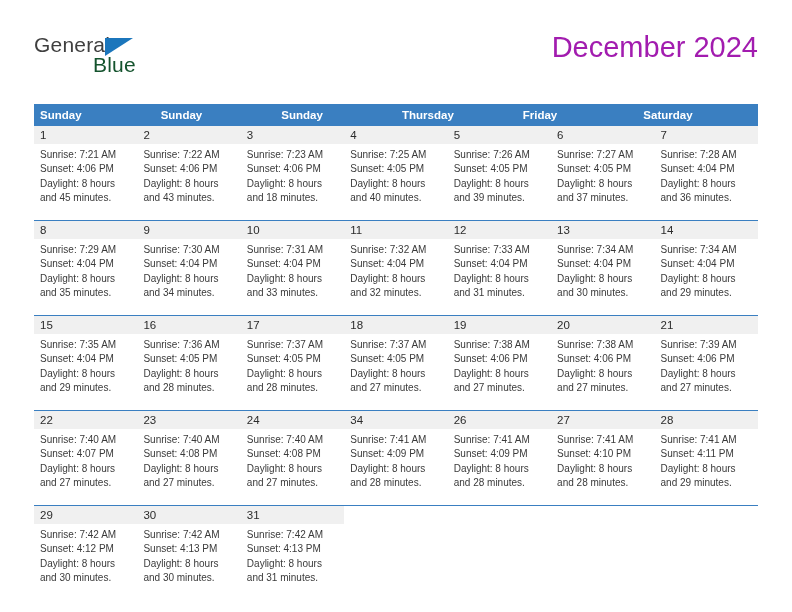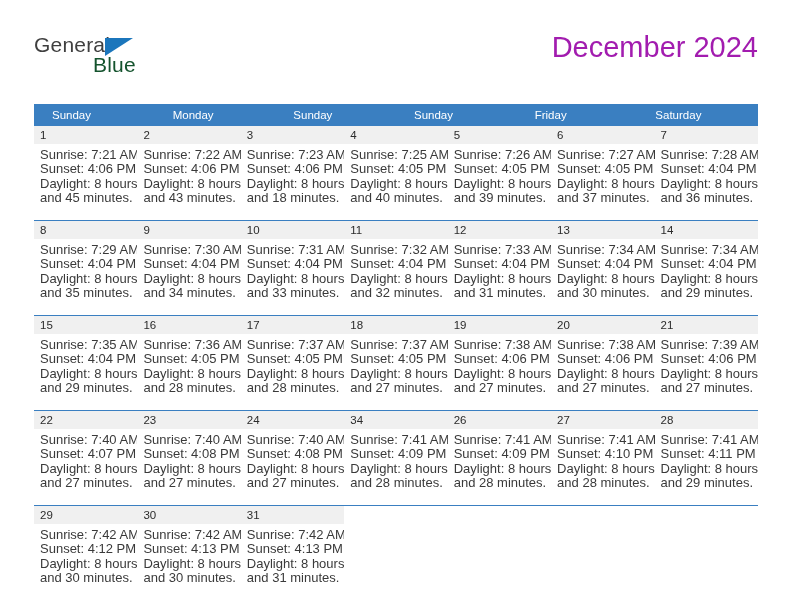--- a/index.html
+++ b/index.html
@@ -93,24 +93,25 @@
   .weekdays {
     display: flex;
     background: #3a7fc1;
     height: 22px;
   }
   .weekday {
     flex: 1 1 0;
     color: #ffffff;
     font-size: 11.5px;
     line-height: 22px;
-    padding-left: 18px;
+    padding-left: 6px;
     box-sizing: border-box;
     white-space: nowrap;
     overflow: hidden;
+    font-weight: bold;
   }
   .week {
     display: flex;
     border-top: 1.5px solid #3a7fc1;
     height: 88px;
   }
   .week.first { border-top: none; margin-top: 0; }
   .week.spaced { margin-top: 6px; }
   .day {
     flex: 1 1 0;
@@ -123,21 +124,21 @@
     background: #f0f0f0;
     font-size: 11.5px;
     color: #2b2b2b;
     line-height: 18px;
     padding-left: 6px;
     box-sizing: border-box;
   }
   .day.empty .day-number { background: #ffffff; }
   .day-info {
     padding: 4px 5px 0 6px;
-    font-size: 13px;
+    font-size: 10px;
     color: #3a3a3a;
     line-height: 14.4px;
   }
   .day-info div { white-space: nowrap; }
 </style>
 </head>
 <body>
 
 <div class="page">
 
@@ -148,23 +149,23 @@
       <span class="logo-blue">Blue</span>
     </div>
     <div class="title-block">
       <div class="cal-title">December 2024</div>
     </div>
   </div>
 
   <div class="calendar">
     <div class="weekdays">
       <div class="weekday">Sunday</div>
-      <div class="weekday">Monday</div>
       <div class="weekday">Sunday</div>
       <div class="weekday">Sunday</div>
+      <div class="weekday">Thursday</div>
       <div class="weekday">Friday</div>
       <div class="weekday">Saturday</div>
     </div>
 
     <div class="week first">
       <div class="day">
         <div class="day-number">1</div>
         <div class="day-info">
           <div>Sunrise: 7:21 AM</div>
           <div>Sunset: 4:06 PM</div>

